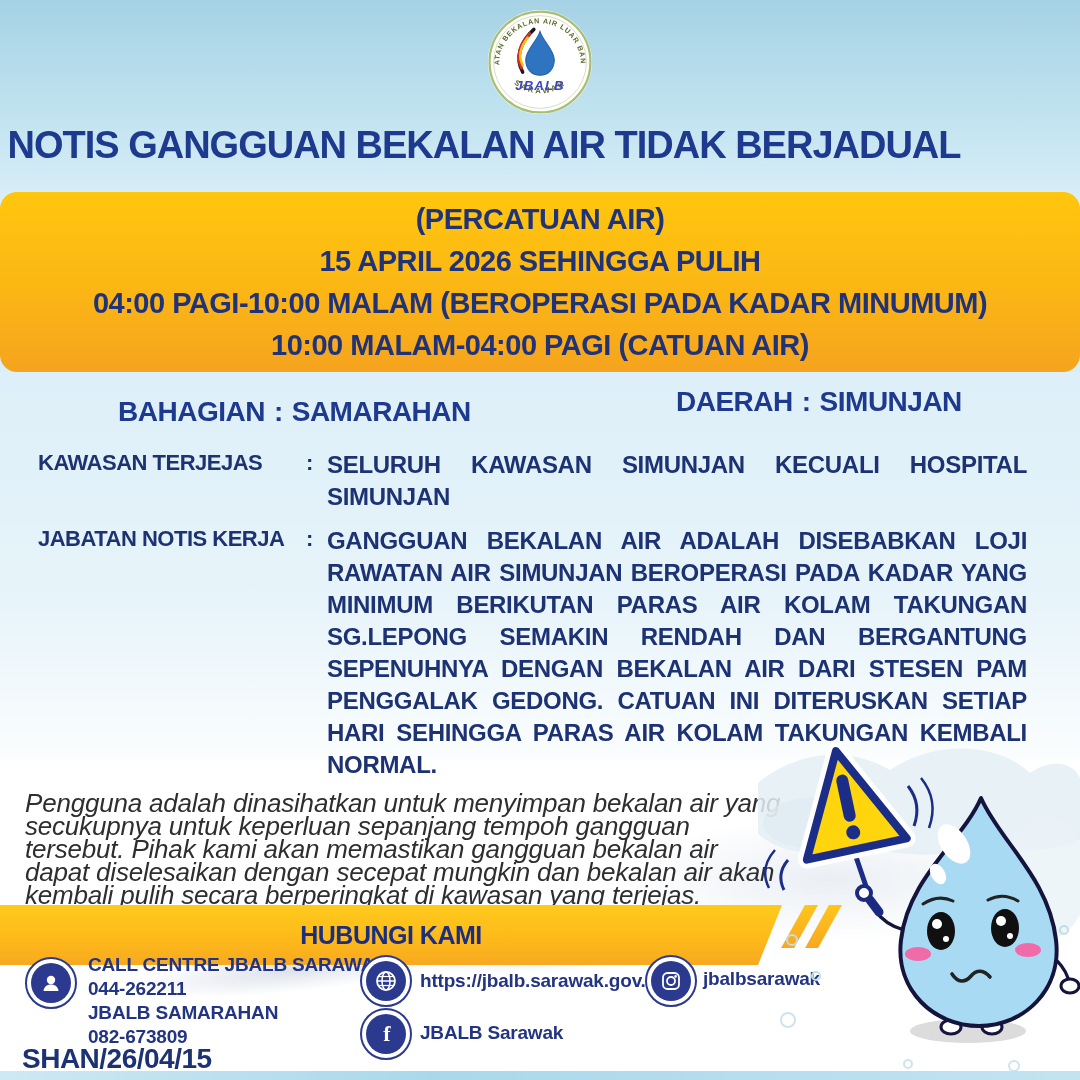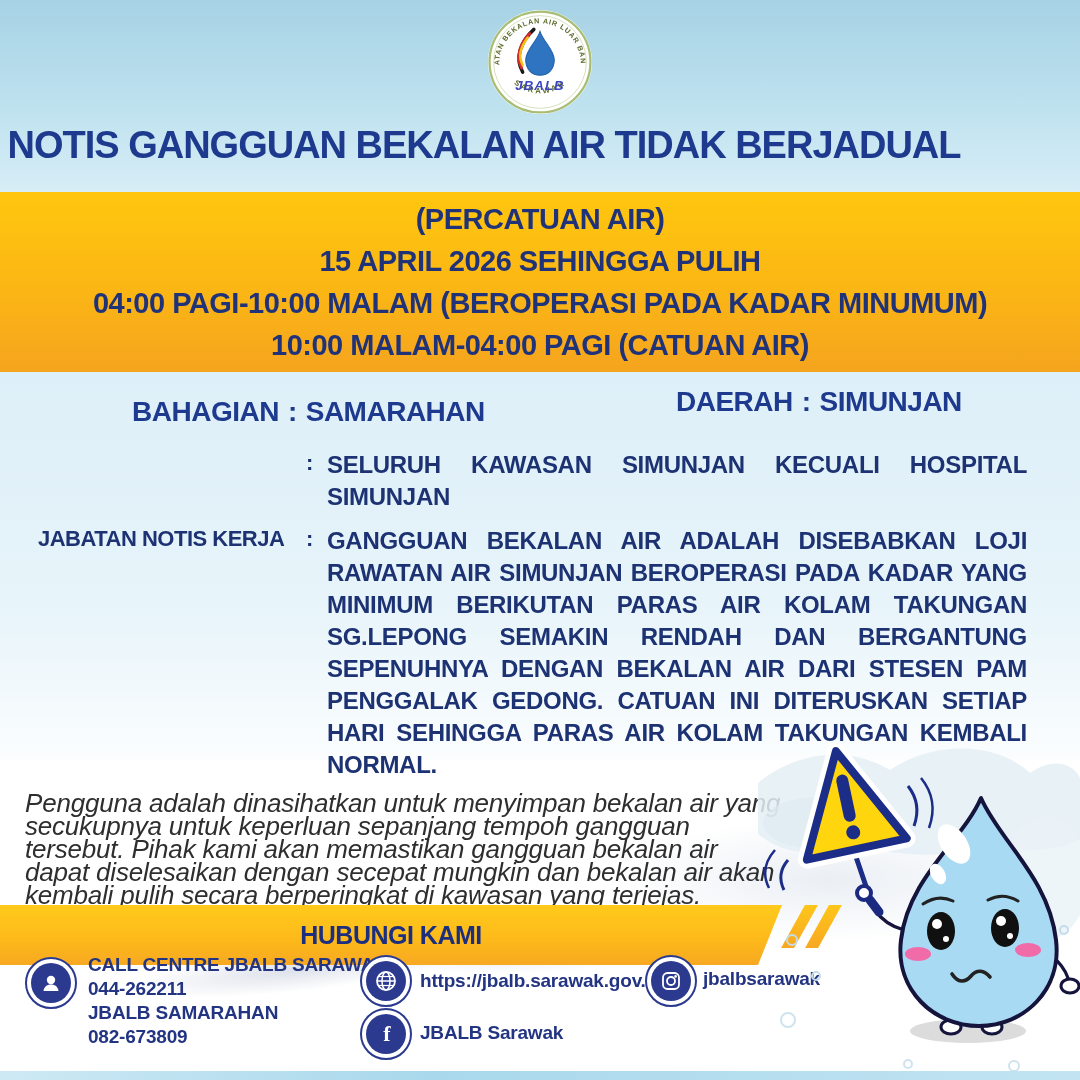--- a/index.html
+++ b/index.html
@@ -26,30 +26,30 @@
   
   .title{
     position:absolute;left:0;top:124px;width:968px;text-align:center;
     font-size:38px;font-weight:bold;color:#1e3a8e;letter-spacing:-1px;
   }
 
   
   .schedule{
     position:absolute;left:0;top:192px;width:1080px;height:180px;
     background:linear-gradient(180deg,#ffc60e 0%,#fbb615 55%,#f5a41e 100%);
-    display:flex;flex-direction:column;justify-content:center;align-items:center;
+    display:flex;flex-direction:column;justify-content:center;align-items:center;border-radius:17px;
   }
   .schedule-line{
     font-size:29px;font-weight:bold;color:#203379;letter-spacing:-0.5px;
     line-height:42px;text-align:center;white-space:nowrap;
   }
 
   
   .region-item{position:absolute;font-size:28px;font-weight:bold;color:#1e3a8e;letter-spacing:-0.5px;white-space:nowrap;}
-  .region-bahagian{left:132px;top:396px;}
+  .region-bahagian{left:118px;top:396px;}
   .region-daerah{left:676px;top:386px;}
   .region-sep{margin:0 9px;}
 
   
   .detail-label{
     position:absolute;left:38px;font-size:22px;font-weight:bold;color:#1c3273;
     letter-spacing:-0.5px;white-space:nowrap;
   }
   .detail-colon{position:absolute;left:306px;font-size:22px;font-weight:bold;color:#1c3273;}
   .detail-value{
@@ -159,20 +159,21 @@
     <div class="schedule-line">10:00 MALAM-04:00 PAGI (CATUAN AIR)</div>
   </div>
 
   <div class="region-item region-bahagian">
     <span>BAHAGIAN</span><span class="region-sep">:</span><span>SAMARAHAN</span>
   </div>
   <div class="region-item region-daerah">
     <span>DAERAH</span><span class="region-sep">:</span><span>SIMUNJAN</span>
   </div>
 
+  <div class="detail-label kawasan-label">KAWASAN TERJEJAS</div>
   <div class="detail-colon kawasan-colon">:</div>
   <div class="detail-value kawasan-value">SELURUH KAWASAN SIMUNJAN KECUALI HOSPITAL SIMUNJAN</div>
 
   <div class="detail-label huraian-label">JABATAN NOTIS KERJA</div>
   <div class="detail-colon huraian-colon">:</div>
   <div class="detail-value huraian-value">GANGGUAN BEKALAN AIR ADALAH DISEBABKAN LOJI RAWATAN AIR SIMUNJAN BEROPERASI PADA KADAR YANG MINIMUM BERIKUTAN PARAS AIR KOLAM TAKUNGAN SG.LEPONG SEMAKIN RENDAH DAN BERGANTUNG SEPENUHNYA DENGAN BEKALAN AIR DARI STESEN PAM PENGGALAK GEDONG. CATUAN INI DITERUSKAN SETIAP HARI SEHINGGA PARAS AIR KOLAM TAKUNGAN KEMBALI NORMAL.</div>
 
   <div class="advisory">Pengguna adalah dinasihatkan untuk menyimpan bekalan air yang secukupnya untuk keperluan sepanjang tempoh gangguan tersebut. Pihak kami akan memastikan gangguan bekalan air dapat diselesaikan dengan secepat mungkin dan bekalan air akan kembali pulih secara berperingkat di kawasan yang terjejas. Segala kesulitan yang timbul akibat gangguan ini adalah sangat dikesali.</div>
 
   <div class="contact-band">
@@ -222,20 +223,21 @@
     <div class="disc">
       <svg width="24" height="24" viewBox="0 0 24 24">
         <rect x="4" y="4" width="16" height="16" rx="4.5" fill="none" stroke="#ffffff" stroke-width="1.8"></rect>
         <circle cx="12" cy="12" r="4" fill="none" stroke="#ffffff" stroke-width="1.8"></circle>
         <circle cx="16.6" cy="7.4" r="1.3" fill="#ffffff"></circle>
       </svg>
     </div>
   </div>
   <div class="contact-text ig-text">jbalbsarawak</div>
 
+  <div class="reference">SHAN/26/04/15</div>
 
   <svg class="mascot" viewBox="0 0 322 352">
 
     <path d="M0,55 C40,22 92,18 132,42 C180,10 242,16 272,45 C296,28 316,36 322,50 L322,112 C280,132 238,115 198,124 C148,134 98,112 58,122 C28,128 8,112 0,106 Z" fill="#e4eef5" opacity="0.85"></path>
     <ellipse cx="288" cy="150" rx="42" ry="62" fill="#eaf2f8" opacity="0.8"></ellipse>
     <ellipse cx="60" cy="95" rx="55" ry="26" fill="#dde9f1" opacity="0.6"></ellipse>
     <circle cx="34" cy="212" r="5" fill="none" stroke="#c3dcea" stroke-width="2"></circle>
     <circle cx="58" cy="248" r="4" fill="none" stroke="#c3dcea" stroke-width="2"></circle>
     <circle cx="30" cy="292" r="7" fill="none" stroke="#cfe3ee" stroke-width="2"></circle>
     <circle cx="150" cy="336" r="4" fill="none" stroke="#cfe3ee" stroke-width="2"></circle>

